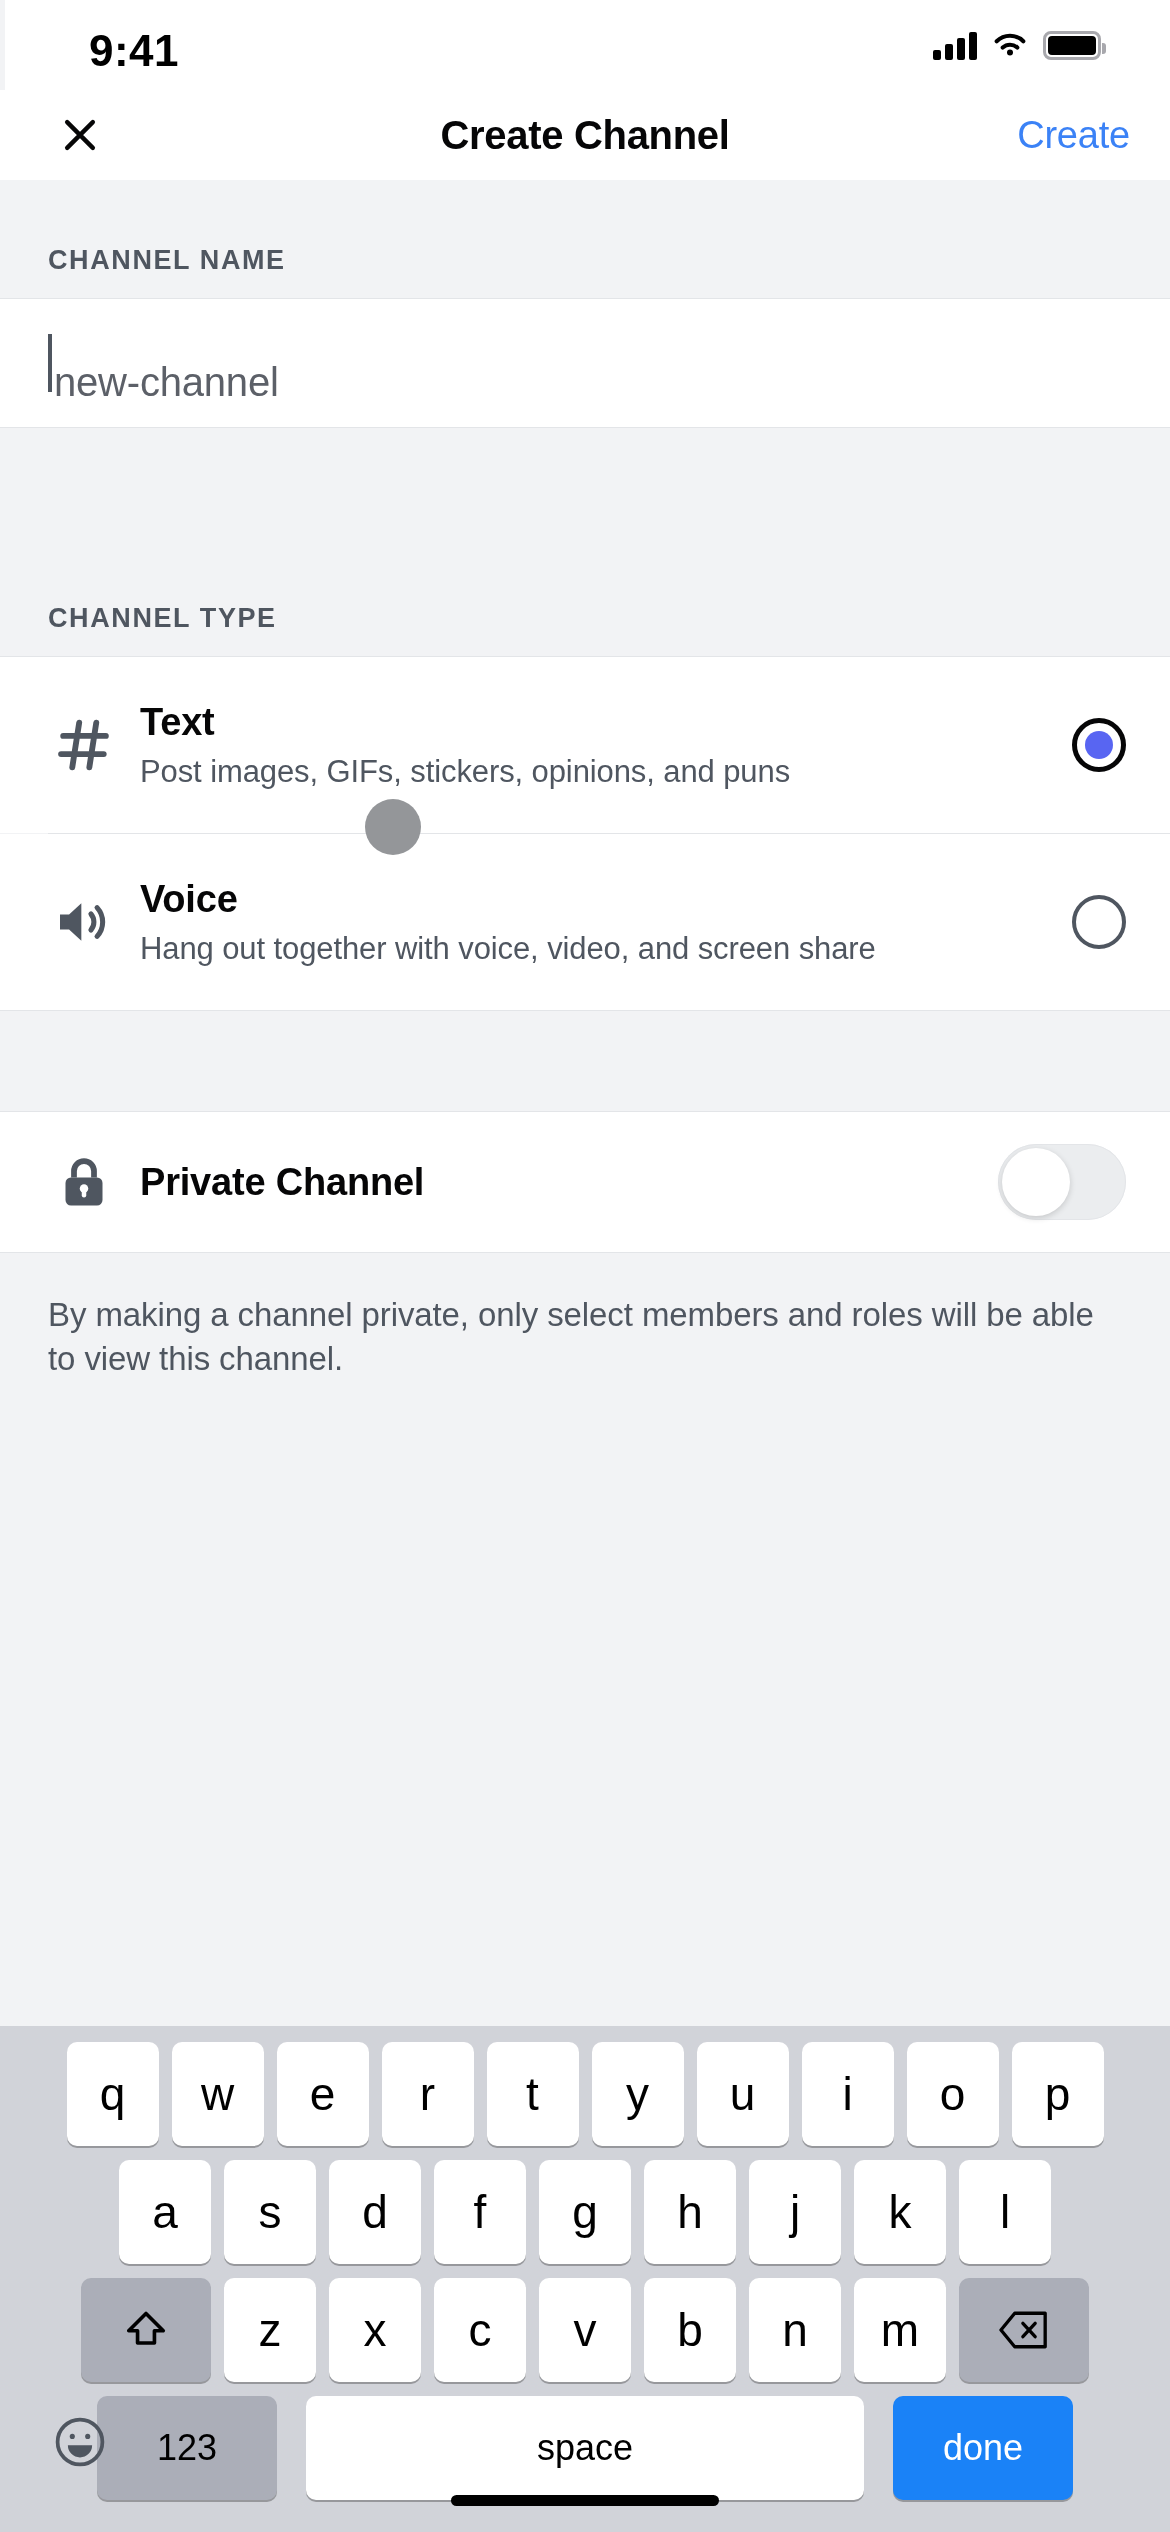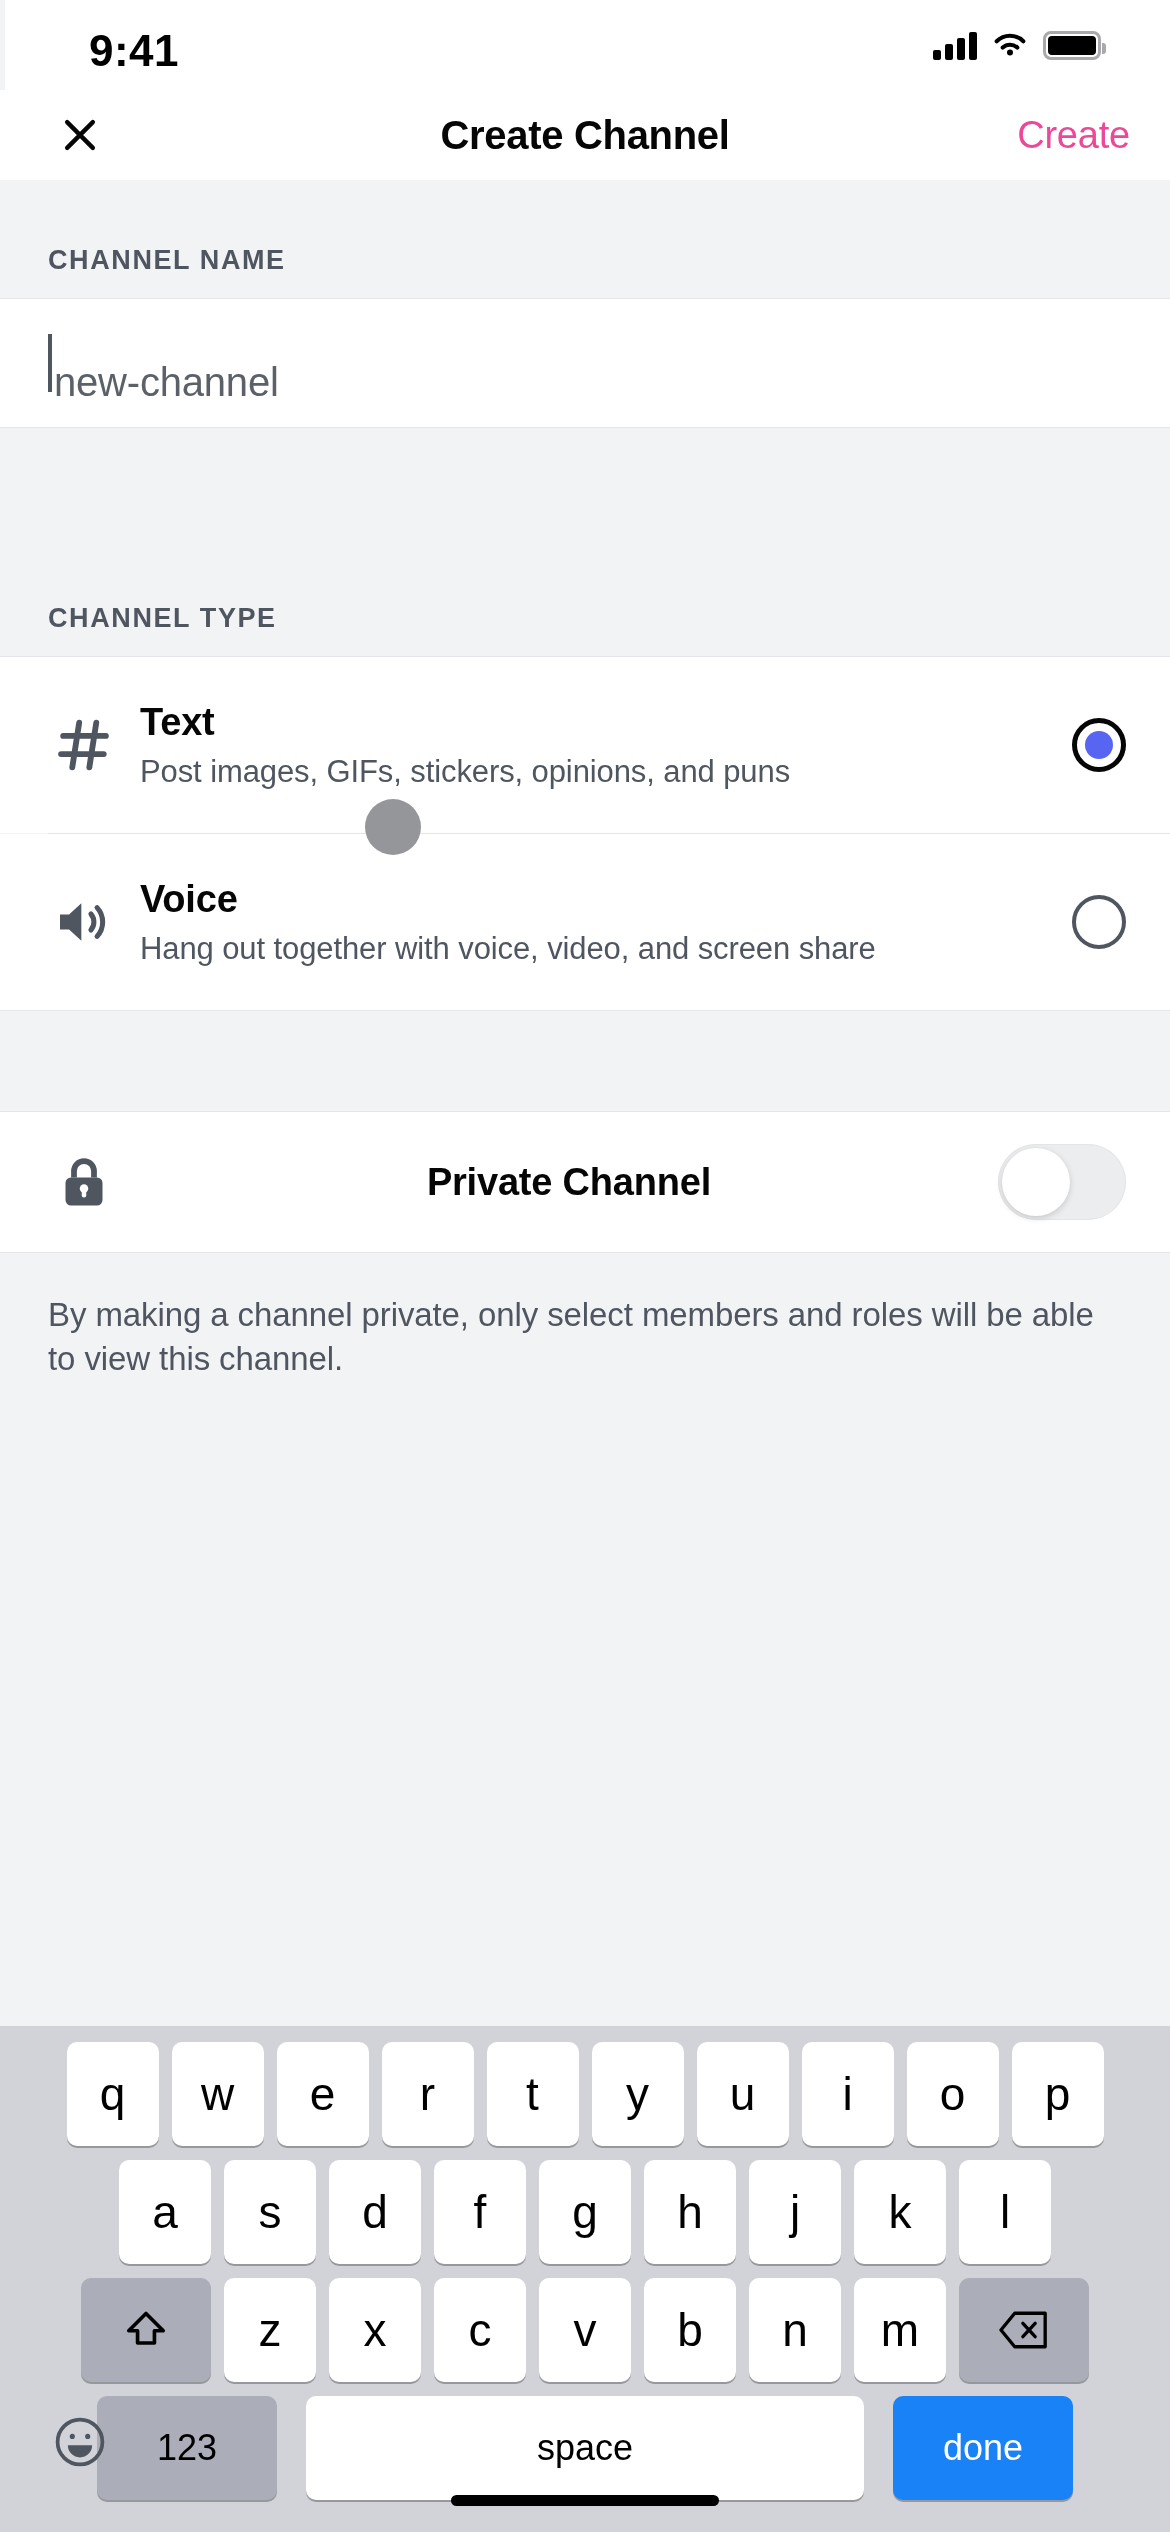--- a/index.html
+++ b/index.html
@@ -57,21 +57,21 @@
     width: 56px; height: 56px;
     display: flex; align-items: center; justify-content: center;
   }
   .nav-title {
     width: 100%; text-align: center;
     font-size: 40px; font-weight: 700; color: #060607;
     letter-spacing: -0.3px;
   }
   .nav-action {
     position: absolute; right: 40px; top: 50%; transform: translateY(-50%);
-    font-size: 38px; font-weight: 500; color: #ec4899;
+    font-size: 38px; font-weight: 500; color: #3b82f6;
     letter-spacing: -0.2px;
   }
 
   
   .section-header {
     font-size: 27px; font-weight: 700; color: #4f5660;
     letter-spacing: 1.6px;
     padding: 0 0 0 48px;
     display: flex; align-items: flex-end;
     height: 100%;
@@ -130,21 +130,20 @@
     width: 28px; height: 28px; border-radius: 50%;
     background: #5865f2;
   }
 
   
   .private-row {
     position: relative; height: 140px;
     display: flex; align-items: center;
     padding: 0 44px 0 40px;
     background: #fff;
-    text-align: center;
   }
   .private-title {
     flex: 1 1 auto; padding-left: 12px;
     font-size: 38px; font-weight: 700; color: #060607;
     letter-spacing: -0.2px;
   }
   .toggle {
     flex: 0 0 auto;
     width: 128px; height: 76px; border-radius: 38px;
     background: #ebedef;

